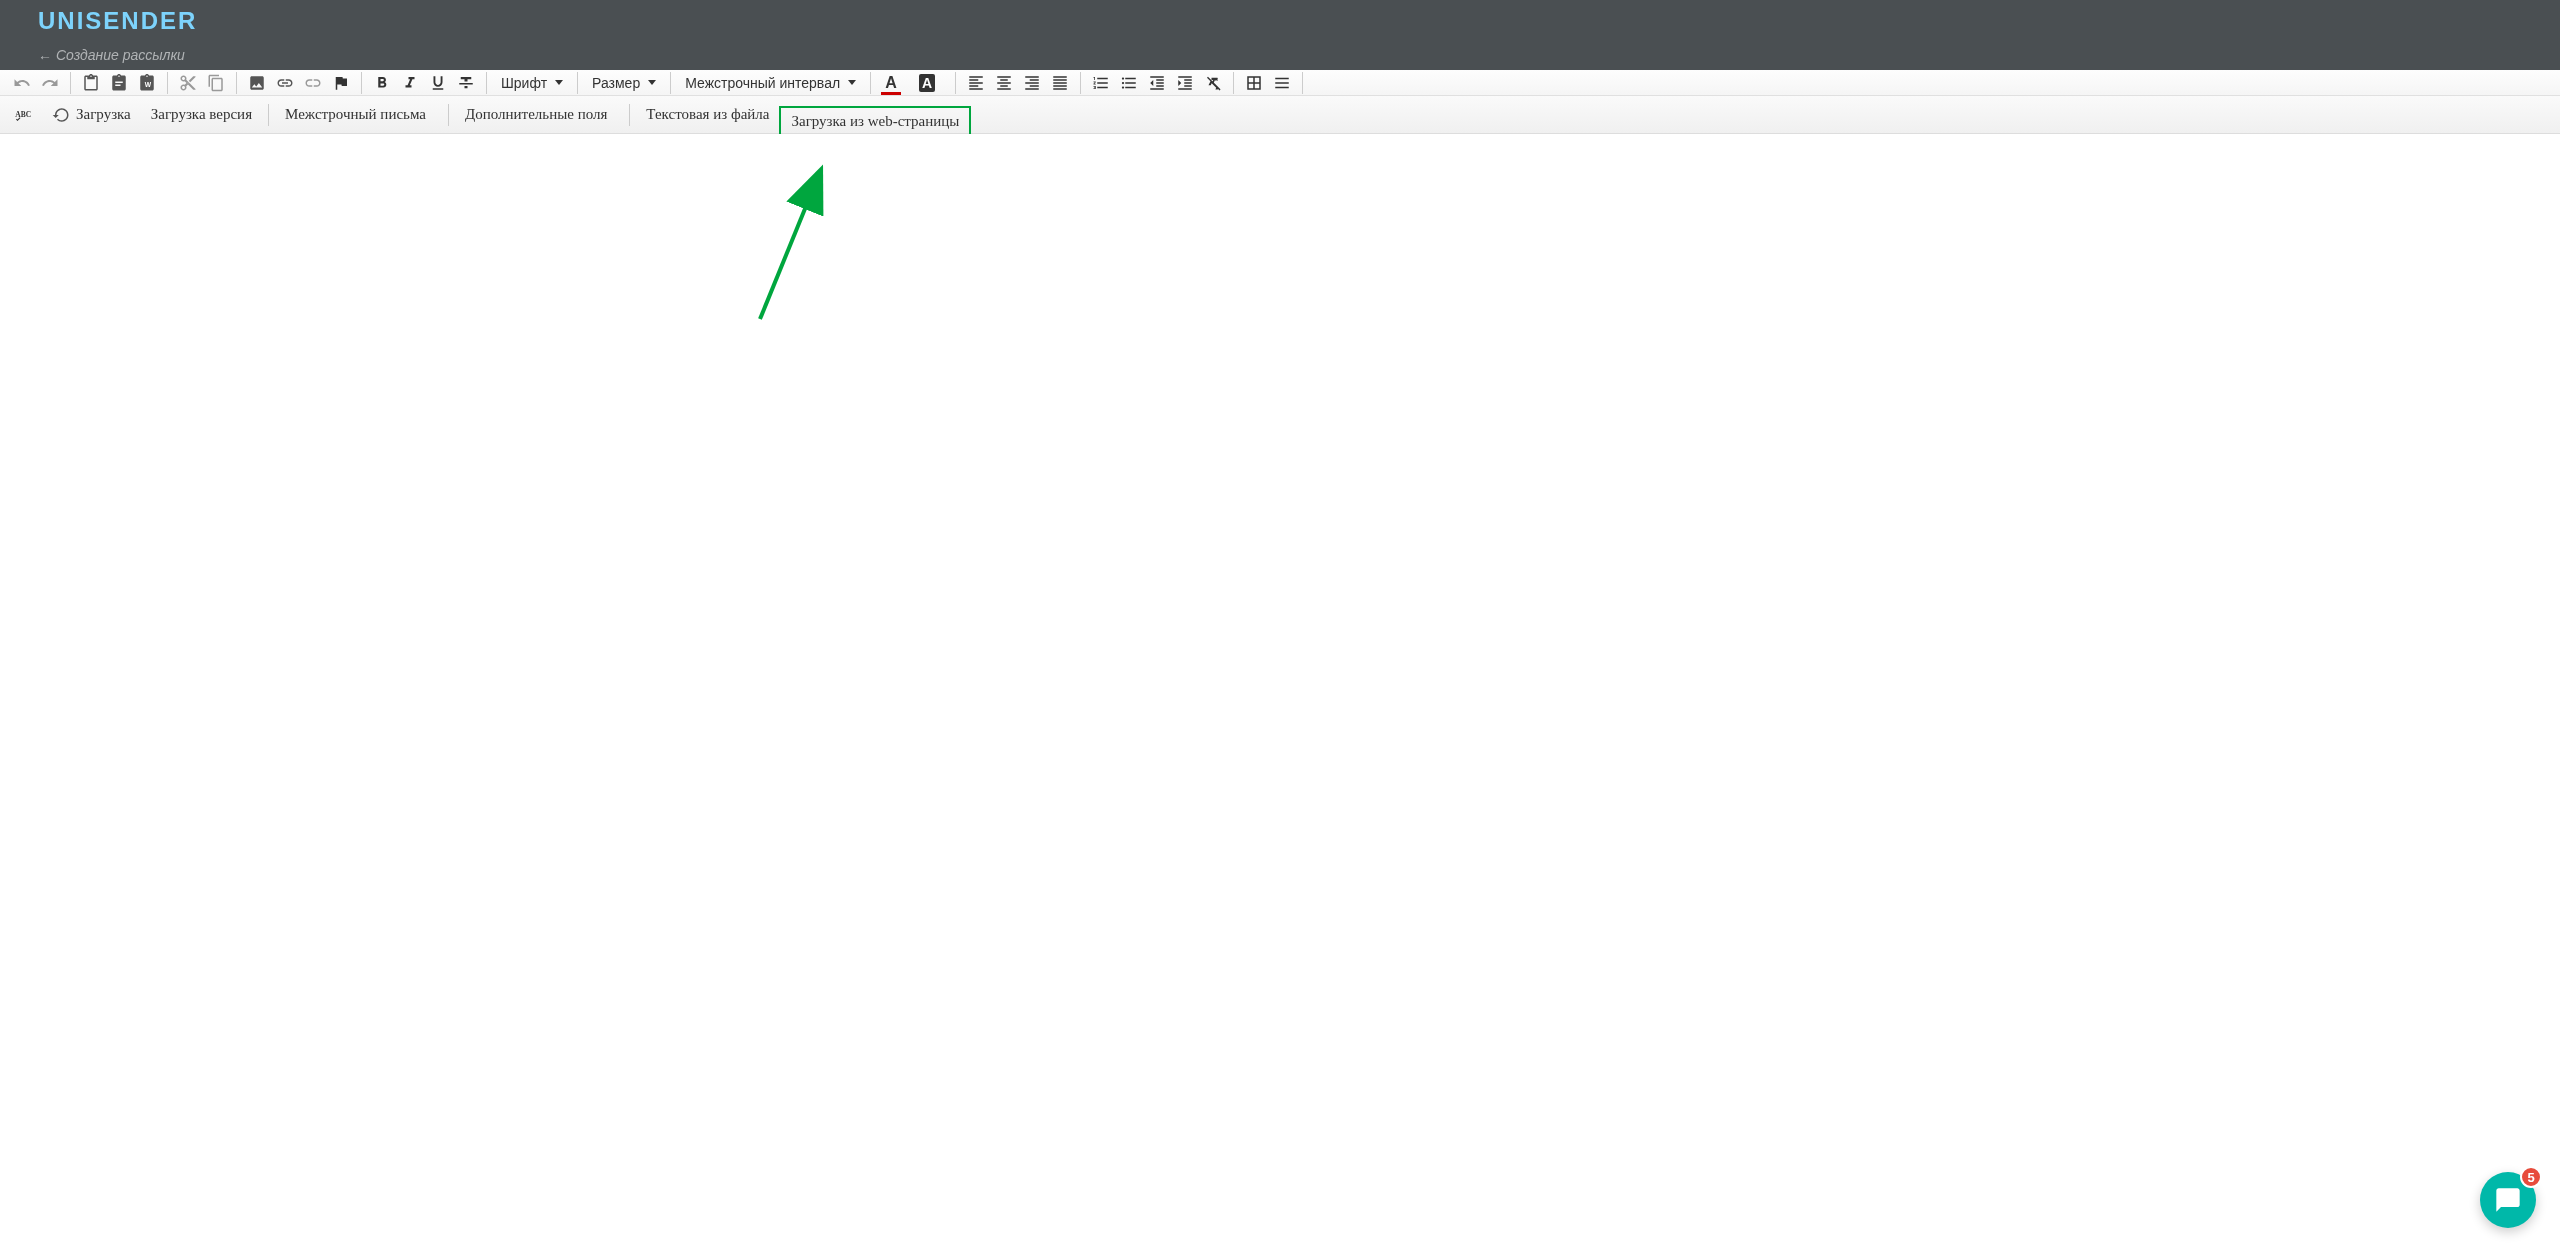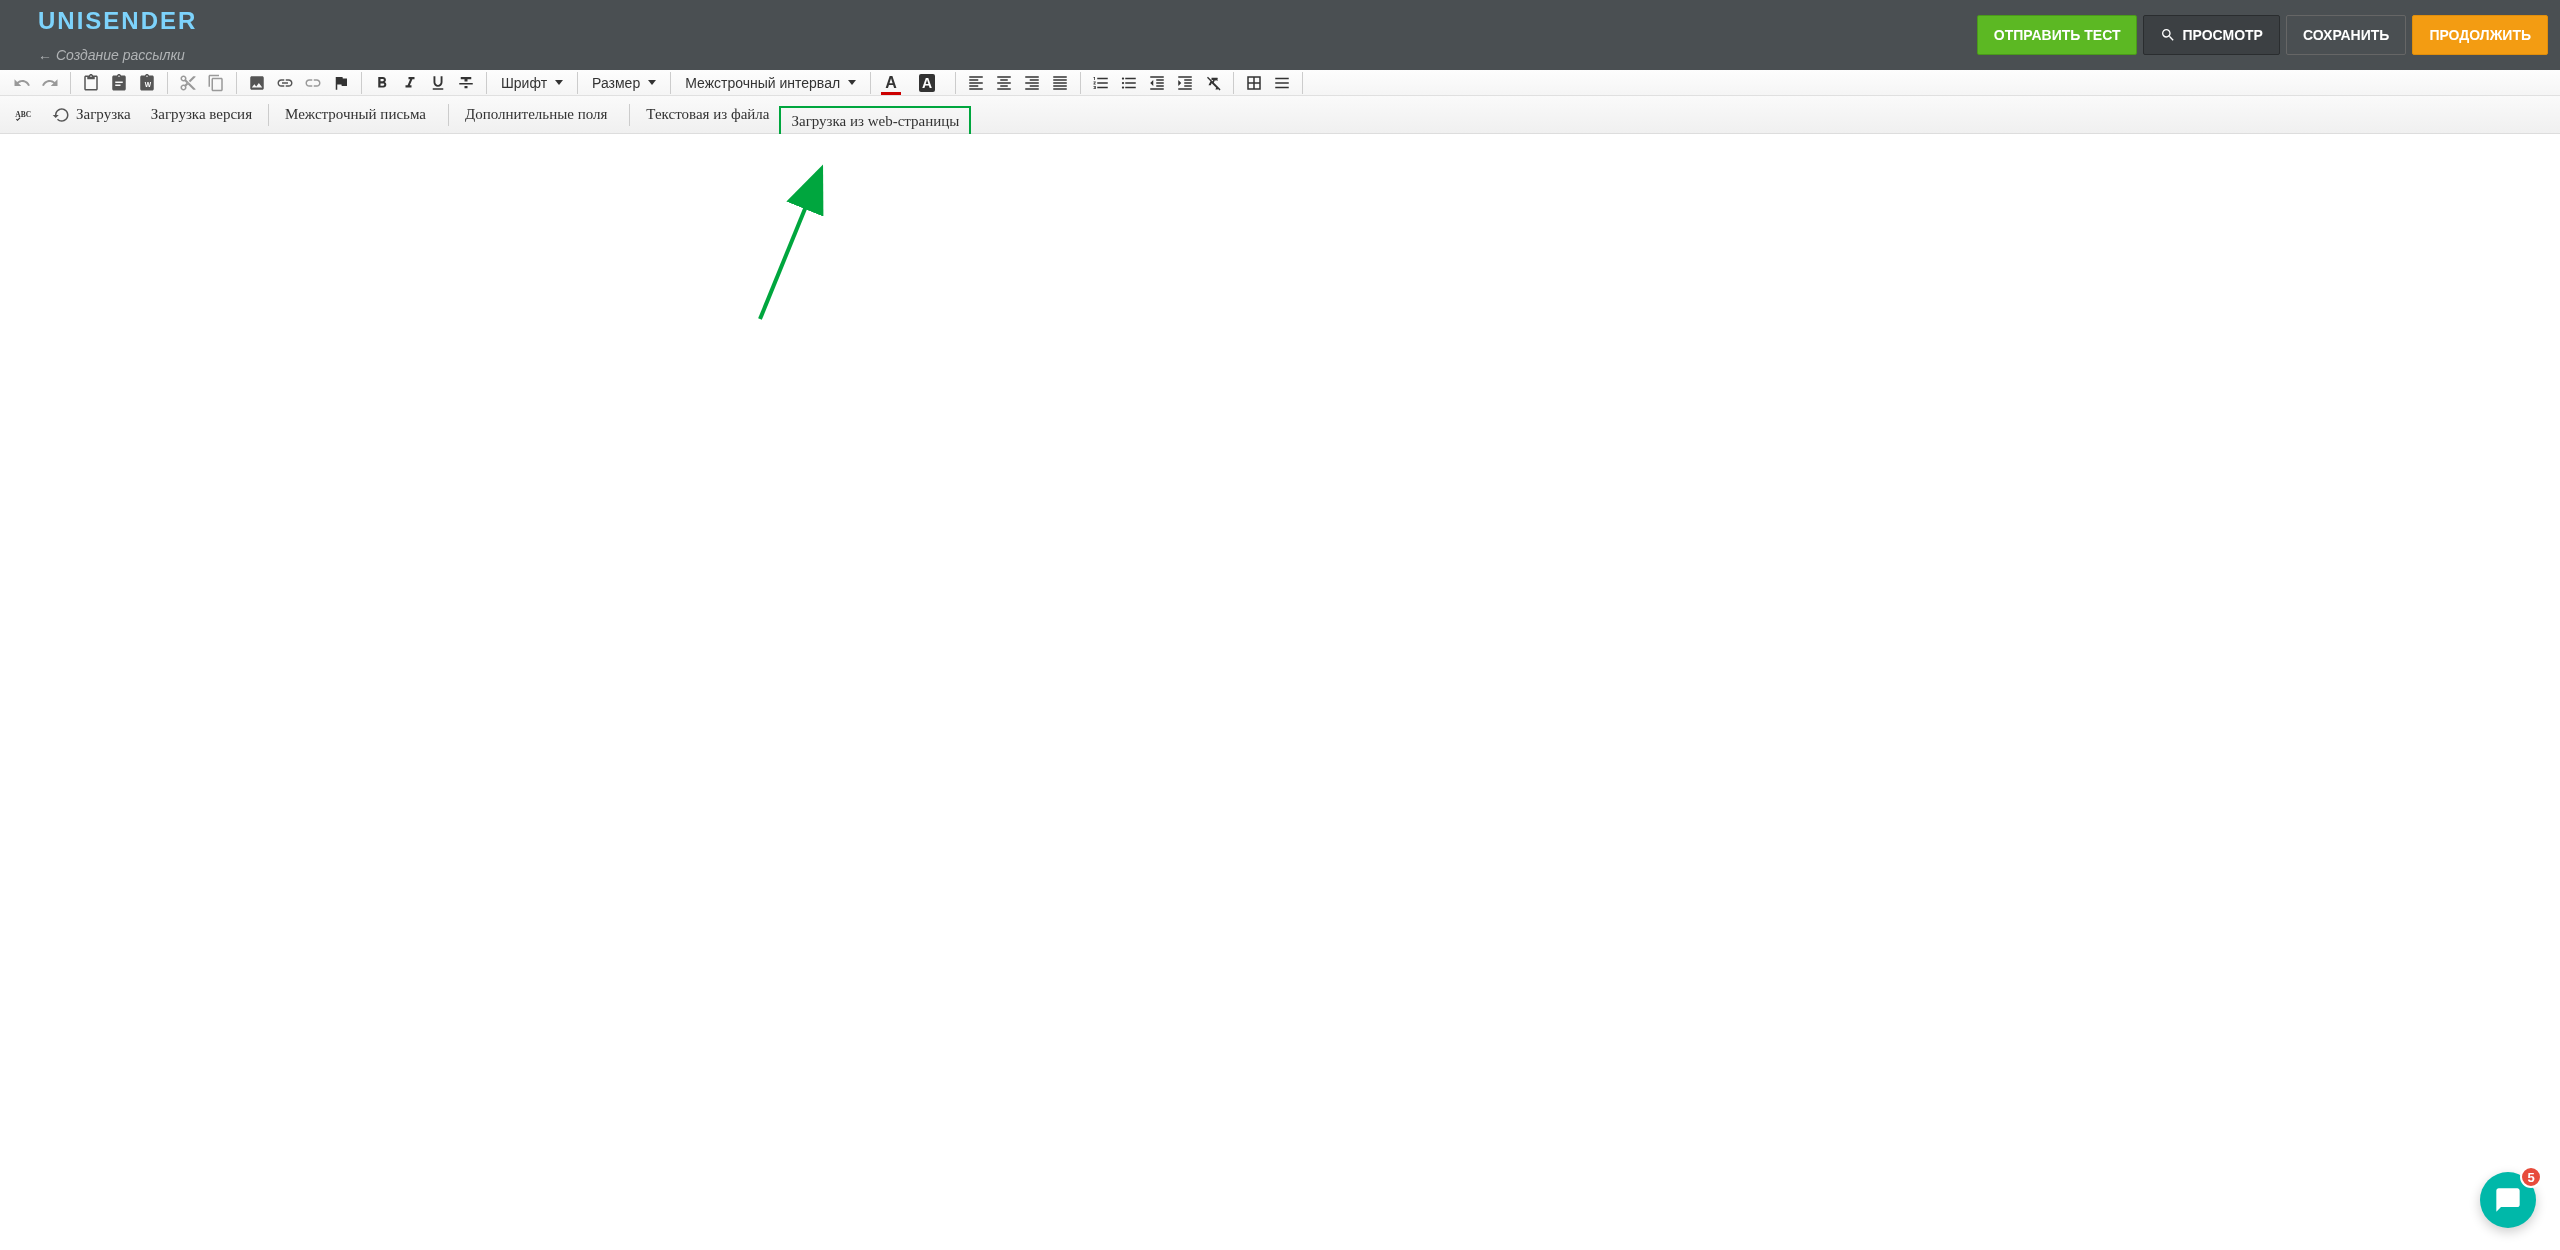--- a/index.html
+++ b/index.html
@@ -46,31 +46,20 @@
 .chat-badge { position: absolute; top: -6px; right: -6px; background: #e74c3c; color: #fff; width: 22px; height: 22px; border-radius: 50%; display: flex; align-items: center; justify-content: center; font-size: 13px; font-weight: 700; border: 2px solid #fff; }
 </style>
 </head>
 <body>
 
 <div class="header">
   <div class="header-left">
     <div class="logo">UNISENDER</div>
     <div class="breadcrumb">← Создание рассылки</div>
   </div>
-  <div class="header-right">
-    <button class="btn btn-green">ОТПРАВИТЬ ТЕСТ</button>
-    <button class="btn btn-dark">
-      <svg viewBox="0 0 24 24">
-          <path d="M15.5 14h-.79l-.28-.27A6.47 6.47 0 0016 9.5 6.5 6.5 0 109.5 16c1.61 0 3.09-.59 4.23-1.57l.27.28v.79l5 4.99L20.49 19l-4.99-5zm-6 0C7.01 14 5 11.99 5 9.5S7.01 5 9.5 5 14 7.01 14 9.5 11.99 14 9.5 14z"></path>
-        </svg>
-      <span>ПРОСМОТР</span>
-    </button>
-    <button class="btn btn-gray">СОХРАНИТЬ</button>
-    <button class="btn btn-orange">ПРОДОЛЖИТЬ</button>
-  </div>
 </div>
 
 <div class="toolbar1">
   <span class="tb-btn">
     <svg viewBox="0 0 24 24">
         <path fill="#999" d="M12.5 8c-2.65 0-5.05.99-6.9 2.6L2 7v9h9l-3.62-3.62c1.39-1.16 3.16-1.88 5.12-1.88 3.54 0 6.55 2.31 7.6 5.5l2.37-.78C21.08 11.03 17.15 8 12.5 8z"></path>
       </svg>
   </span>
   <span class="tb-btn">
     <svg viewBox="0 0 24 24">

